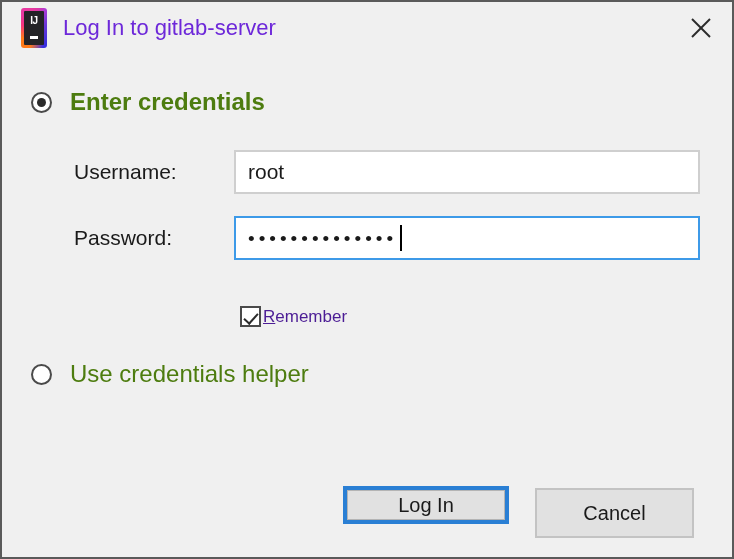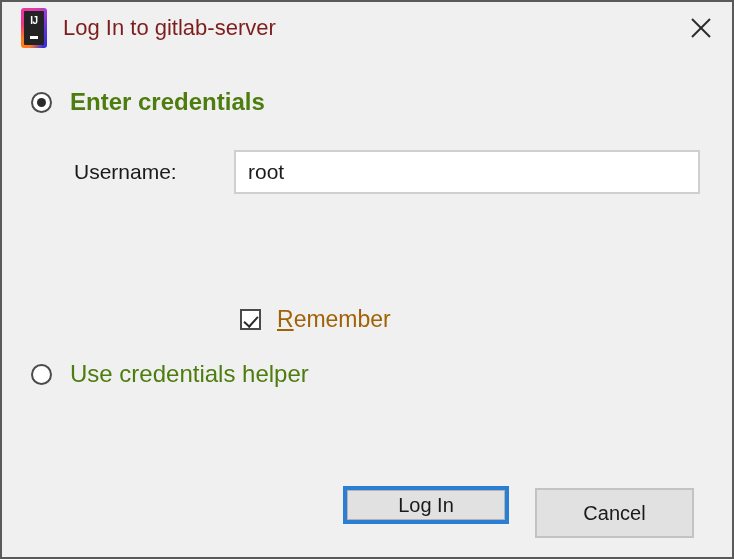--- a/index.html
+++ b/index.html
@@ -80,21 +80,21 @@
     position: absolute;
     left: 6px;
     right: 6px;
     bottom: 6px;
     height: 3px;
     background: #ffffff;
   }
   .title-text {
     margin-left: 16px;
     font-size: 22px;
-    color: #7f1d1d;
+    color: #6d28d9;
     white-space: nowrap;
   }
   .close-btn {
     position: absolute;
     right: 0;
     top: 0;
     width: 62px;
     height: 52px;
     display: flex;
     align-items: center;
@@ -215,23 +215,23 @@
     position: absolute;
     left: 5px;
     top: 2px;
     width: 6px;
     height: 12px;
     border: solid #2b2b2b;
     border-width: 0 2px 2px 0;
     transform: rotate(42deg);
   }
   .check-label {
-    margin-left: 16px;
-    font-size: 23px;
-    color: #a16207;
+    margin-left: 2px;
+    font-size: 17px;
+    color: #4c1d95;
   }
   .check-label .mnemonic {
     text-decoration: underline;
   }
 
   
   .buttons {
     position: absolute;
     left: 0;
     right: 0;
@@ -299,20 +299,27 @@
       <span class="radio-label">Enter credentials</span>
     </div>
 
     <div class="field-row username">
       <span class="field-label">Username:</span>
       <div class="textfield">
         <span>root</span>
       </div>
     </div>
 
+    <div class="field-row password">
+      <span class="field-label">Password:</span>
+      <div class="textfield focused">
+        <span class="pw-dots">••••••••••••••</span>
+        <span class="caret"></span>
+      </div>
+    </div>
 
     <div class="check-row">
       <span class="checkbox checked"></span>
       <span class="check-label"><span class="mnemonic">R</span><span>emember</span></span>
     </div>
 
     <div class="radio-row second">
       <span class="radio"></span>
       <span class="radio-label">Use credentials helper</span>
     </div>

